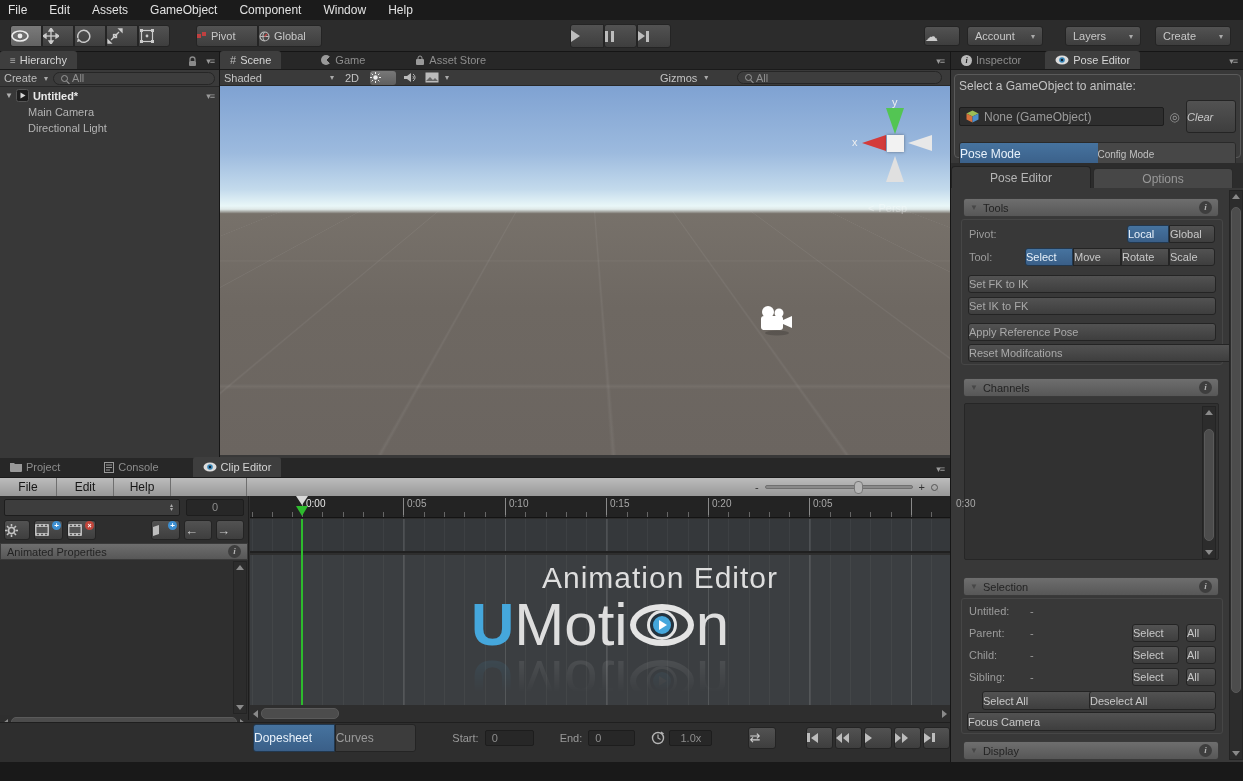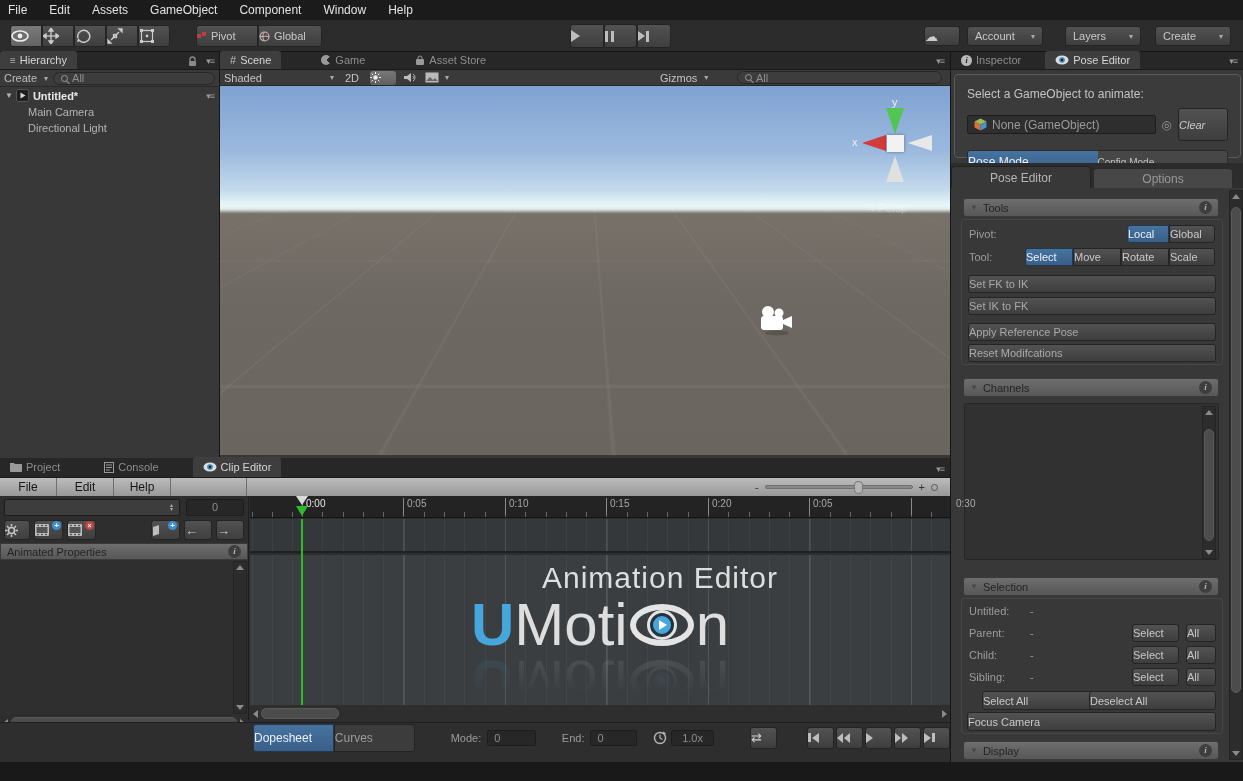--- a/index.html
+++ b/index.html
@@ -358,21 +358,21 @@
             <ellipse cx="7" cy="5" rx="6.5" ry="4.5" fill="#ddd"></ellipse>
             <circle cx="7" cy="5" r="2.8" fill="#3a87b8"></circle>
             <circle cx="7" cy="5" r="1.2" fill="#123"></circle>
           </svg>
         </span>
       <span>Pose Editor</span>
     </div>
     <span class="abs panelmenu" style="right:6px;top:4px;">▾≡</span>
   </div>
 
-  <div class="abs" style="left:3px;top:22px;width:287px;height:84px;border:1px solid #5a5a5a;border-radius:4px;background:#3b3b3b;padding:12px;">
+  <div class="abs" style="left:3px;top:22px;width:287px;height:84px;border:1px solid #5a5a5a;border-radius:4px;background:#3b3b3b;padding:4px;">
     <div style="color:#c3c3c3;font-size:12px;">Select a GameObject to animate:</div>
     <div style="display:flex;align-items:center;margin-top:7px;gap:6px;">
       <div class="field" style="flex:1;height:19px;gap:5px;background:#2e2e2e;">
         <span>
             <svg width="13" height="13" viewBox="0 0 13 13">
               <polygon points="6.5,0.5 12.5,3.5 6.5,6.5 0.5,3.5" fill="#9dbd56"></polygon>
               <polygon points="0.5,3.5 6.5,6.5 6.5,12.5 0.5,9.5" fill="#d8713c"></polygon>
               <polygon points="12.5,3.5 6.5,6.5 6.5,12.5 12.5,9.5" fill="#4d8ecb"></polygon>
             </svg>
           </span>
@@ -436,21 +436,21 @@
       </div>
       <div class="btn abs" style="left:6px;top:55px;width:248px;height:18px;color:#a9a9a9;">
           <span>Set FK to IK</span>
         </div>
       <div class="btn abs" style="left:6px;top:77px;width:248px;height:18px;color:#a9a9a9;">
           <span>Set IK to FK</span>
         </div>
       <div class="btn abs" style="left:6px;top:103px;width:248px;height:18px;color:#a9a9a9;">
           <span>Apply Reference Pose</span>
         </div>
-      <div class="btn abs" style="left:6px;top:124px;width:248px;height:18px;color:#a9a9a9;">
+      <div class="btn abs" style="left:6px;top:124px;width:276px;height:18px;color:#a9a9a9;">
           <span>Reset Modifcations</span>
         </div>
     </div>
 
     <div class="sec-h abs" style="left:12px;top:190px;width:256px;height:19px;">
       <span class="fold">▼</span>
       <span>Channels</span>
       <span class="info">i</span>
     </div>
     <div class="abs" style="left:13px;top:215px;width:255px;height:157px;background:#313131;border:1px solid #262626;border-radius:2px;">
@@ -742,21 +742,21 @@
     </div>
   </div>
 
   <div class="abs fgrid" style="left:0;top:264px;width:950px;height:30px;background:#2e2e2e;border-top:1px solid #1f1f1f;">
     <div class="btn blue" style="width:84px;height:28px;margin-left:253px;border-radius:3px 0 0 3px;font-size:12px;">
         <span>Dopesheet</span>
       </div>
     <div class="btn" style="width:84px;height:28px;border-radius:0 3px 3px 0;font-size:12px;color:#9a9a9a;background:#3c3c3c;">
         <span>Curves</span>
       </div>
-    <span style="margin-left:36px;color:#9a9a9a;">Mode:</span>
+    <span style="margin-left:36px;color:#9a9a9a;">Start:</span>
     <div class="field" style="width:50px;height:16px;margin-left:6px;">
         <span>0</span>
       </div>
     <span style="margin-left:26px;color:#9a9a9a;">End:</span>
     <div class="field" style="width:48px;height:16px;margin-left:6px;">
         <span>0</span>
       </div>
     <span style="margin-left:16px;">
         <svg width="14" height="14" viewBox="0 0 14 14">
           <circle cx="7" cy="7" r="5.5" fill="none" stroke="#b5b5b5" stroke-width="1.4"></circle>

